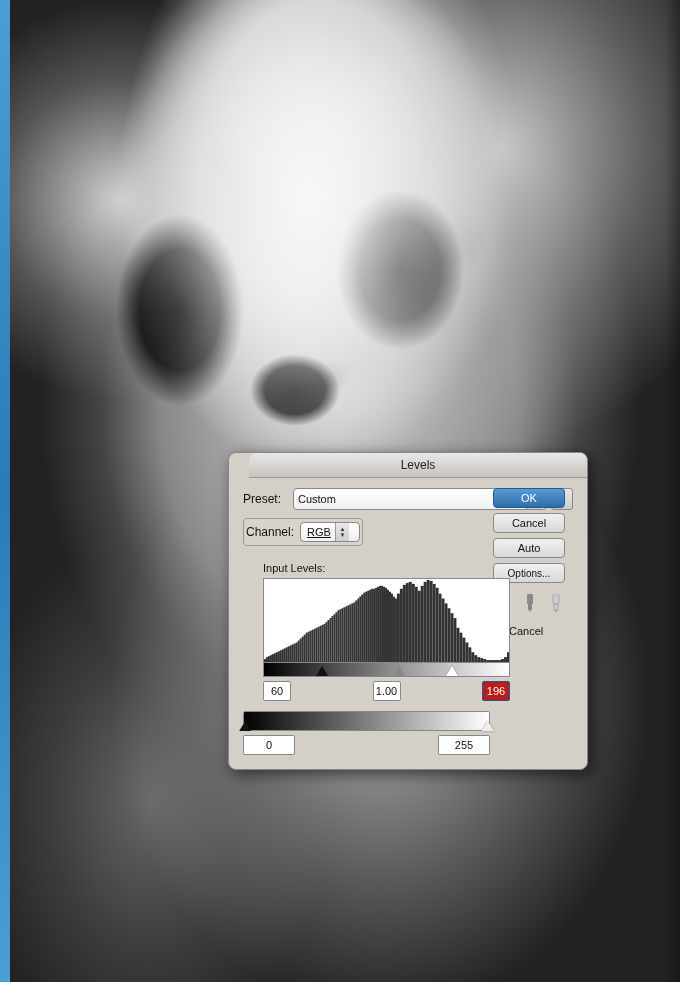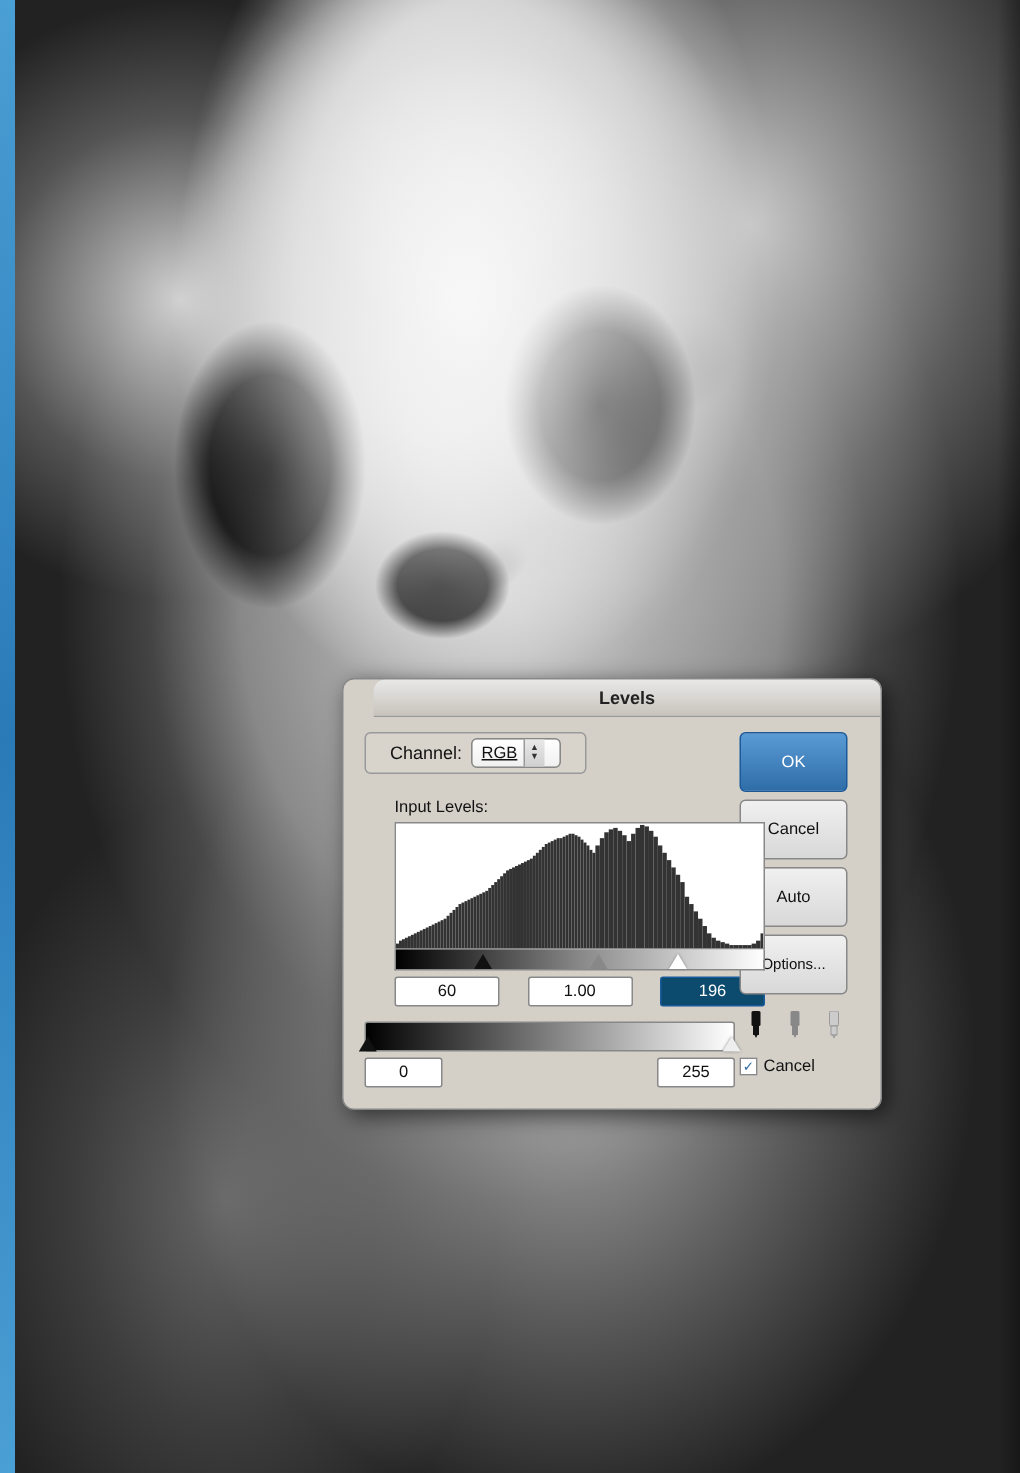--- a/index.html
+++ b/index.html
@@ -78,21 +78,21 @@
       box-shadow: 4px 4px 15px rgba(0,0,0,0.6);
       padding: 0;
     }
 
     .dialog-titlebar {
       background: linear-gradient(180deg, #e8e8e8 0%, #c8c4bc 100%);
       border-radius: 8px 8px 0 0;
       padding: 5px 10px;
       text-align: center;
       font-size: 12px;
-      font-weight: bold;
+      font-weight: normal;
       color: #222;
       border-bottom: 1px solid #999;
       margin-left: 20px;
     }
 
     .dialog-body {
       padding: 10px 14px 14px 14px;
     }
 
     
@@ -202,21 +202,21 @@
       justify-content: center;
       background: linear-gradient(180deg, #e8e8e8 0%, #d0d0d0 100%);
       border-left: 1px solid #999;
       font-size: 6px;
       line-height: 1;
       color: #333;
     }
 
     .btn {
       width: 72px;
-      height: 40px;
+      height: 20px;
       background: linear-gradient(180deg, #f0f0f0 0%, #d8d8d8 100%);
       border: 1px solid #888;
       border-radius: 4px;
       font-size: 11px;
       color: #111;
       cursor: pointer;
       display: flex;
       align-items: center;
       justify-content: center;
       text-align: center;
@@ -262,35 +262,35 @@
     
     .input-values-row {
       display: flex;
       align-items: center;
       margin-top: 4px;
       width: 247px;
       justify-content: space-between;
     }
 
     .level-input {
-      width: 70px;
+      width: 28px;
       height: 20px;
       background: #fff;
       border: 1px solid #888;
       border-radius: 2px;
       font-size: 11px;
       text-align: center;
       color: #111;
       display: flex;
       align-items: center;
       justify-content: center;
     }
 
     .level-input-highlight {
-      background: #0c4a6e;
+      background: #b91c1c;
       color: #fff;
       border-color: #1a5a9a;
     }
 
     
     .output-levels-section {
       margin-top: 10px;
       margin-right: 88px;
     }
 
@@ -401,23 +401,36 @@
 
 <div class="dialog">
 
   <div class="dialog-titlebar">
     <span>Levels</span>
   </div>
 
   <div class="dialog-body">
     <div class="dialog-content">
 
+      <div class="preset-row">
+        <span class="preset-label">Preset:</span>
+        <div class="preset-select">
+          <span class="preset-select-text">Custom</span>
+          <div class="preset-arrows">
+            <span>▲</span>
+            <span>▼</span>
+          </div>
+        </div>
+        <div class="preset-menu-btn">
+          <span style="font-size:10px;">≡</span>
+        </div>
+      </div>
 
       <div style="display:flex;align-items:center;margin-bottom:8px;margin-right:88px;">
-        <div class="channel-row" style="display:flex;border:1px solid #999;border-radius:4px;padding:3px 16px;background:#d8d4cc;">
+        <div class="channel-row" style="display:flex;border:1px solid #999;border-radius:4px;padding:3px 2px;background:#d8d4cc;">
           <span class="channel-label">Channel:</span>
           <div class="channel-select">
             <span class="channel-select-text">RGB</span>
             <div class="channel-arrows">
               <span>▲</span>
               <span>▼</span>
             </div>
           </div>
         </div>
       </div>

